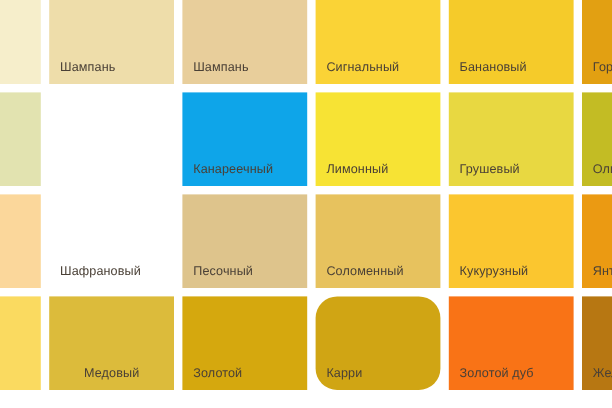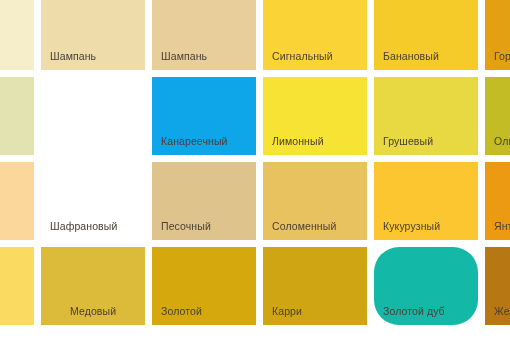--- a/index.html
+++ b/index.html
@@ -91,22 +91,22 @@
     <div class="swatch" style="left: 485px; top: 162px; width: 104px; height: 78px; background-color: rgb(235, 154, 18);">
       <span class="swatch-label" style="color: rgb(74, 64, 54);">Янтарный</span>
     </div>
     <div class="swatch" style="left: -70px; top: 247px; width: 104px; height: 78px; background-color: rgb(250, 218, 96);"></div>
     <div class="swatch" style="left: 41px; top: 247px; width: 104px; height: 78px; background-color: rgb(220, 187, 59);">
       <span class="swatch-label" style="color: rgb(74, 64, 54); padding-left: 20px;">Медовый</span>
     </div>
     <div class="swatch" style="left: 152px; top: 247px; width: 104px; height: 78px; background-color: rgb(213, 168, 14);">
       <span class="swatch-label" style="color: rgb(74, 64, 54);">Золотой</span>
     </div>
-    <div class="swatch" style="left: 263px; top: 247px; width: 104px; height: 78px; background-color: rgb(208, 165, 20);">
+    <div class="swatch" style="left: 263px; top: 247px; width: 104px; height: 78px; background-color: rgb(208, 165, 20); border-radius: 18px;">
       <span class="swatch-label" style="color: rgb(74, 64, 54);">Карри</span>
     </div>
-    <div class="swatch" style="left: 374px; top: 247px; width: 104px; height: 78px; background-color: #14b8a6; border-radius: 25px;">
+    <div class="swatch" style="left: 374px; top: 247px; width: 104px; height: 78px; background-color: #f97316;">
       <span class="swatch-label" style="color: rgb(74, 64, 54);">Золотой дуб</span>
     </div>
     <div class="swatch" style="left: 485px; top: 247px; width: 104px; height: 78px; background-color: rgb(183, 119, 18);">
       <span class="swatch-label" style="color: rgb(74, 64, 54);">Желто-</span>
     </div>
   </div>
 
 </body></html>

